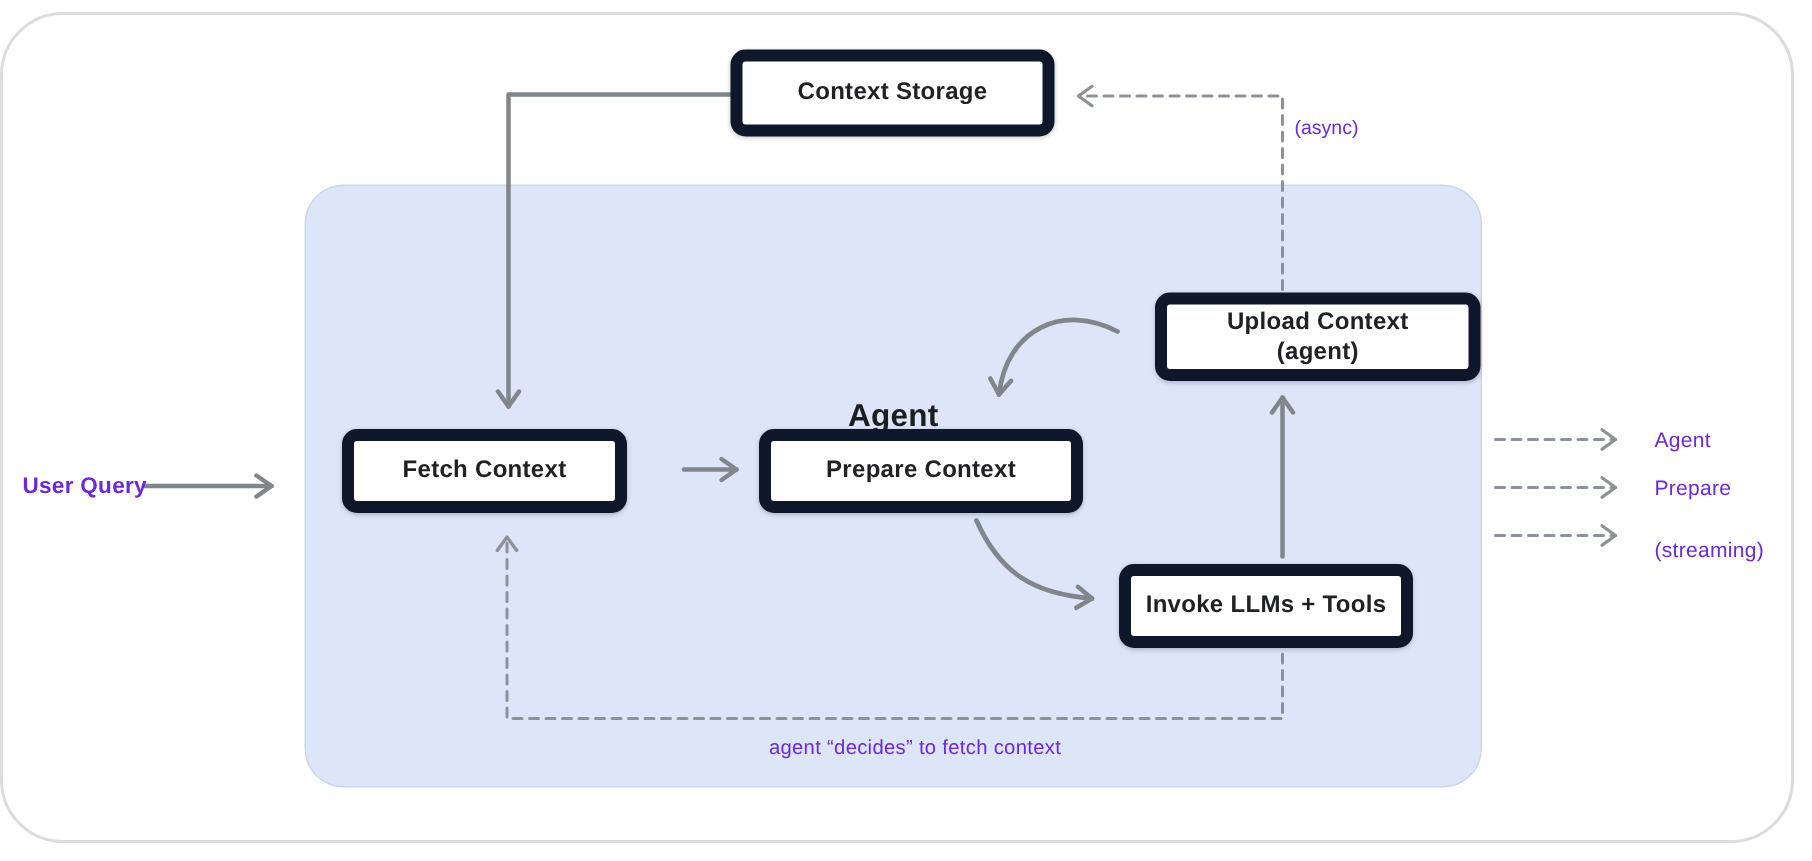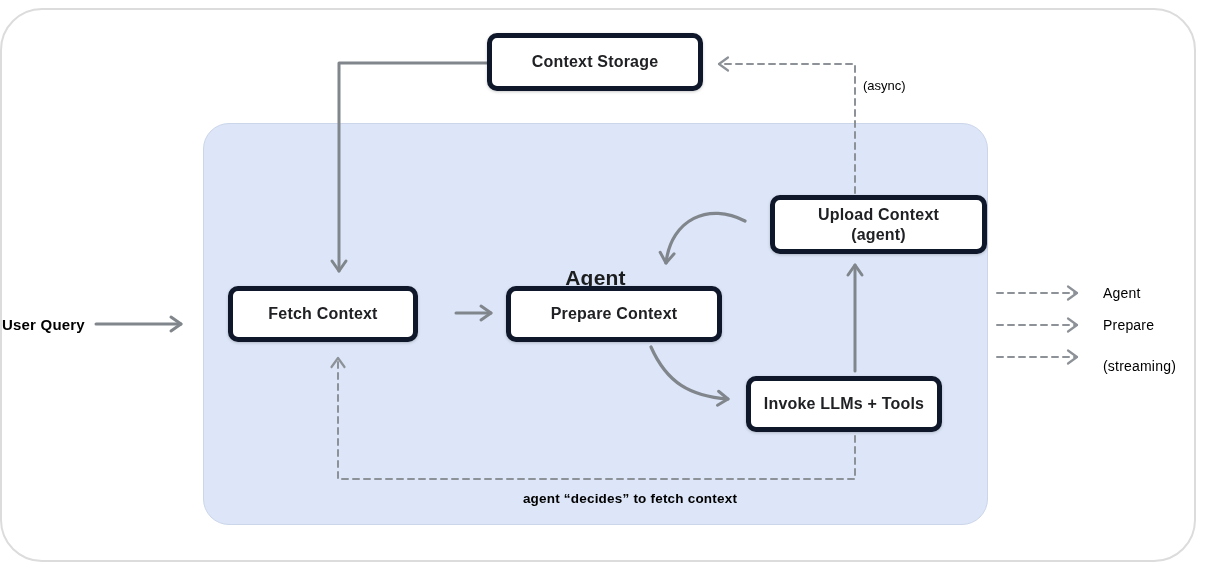--- a/index.html
+++ b/index.html
@@ -34,52 +34,52 @@
     text-align: center;
     font-size: 21px; font-weight: 700; color: #1b1d1f;
     letter-spacing: .2px;
   }
 
   .arrow-layer { position: absolute; inset: 0; width: 1208px; height: 574px; pointer-events: none; }
 
   .node {
     position: absolute;
     background: #ffffff;
-    border: 5px solid #0f172a;
+    border: 8px solid #0f172a;
     border-radius: 10px;
     box-shadow: 0 1px 3px rgba(60,64,67,.28);
     display: flex; flex-direction: column;
     align-items: center; justify-content: center;
     font-size: 16px; font-weight: 600; color: #202124;
     letter-spacing: .2px;
     line-height: 1.25;
     text-align: center;
   }
   .node-context-storage { left: 487px; top: 33px;  width: 216px; height: 58px; }
   .node-fetch-context   { left: 228px; top: 286px; width: 190px; height: 56px; }
   .node-prepare-context { left: 506px; top: 286px; width: 216px; height: 56px; }
   .node-upload-context  { left: 746px; top: 195px; width: 217px; height: 59px; margin-left: 24px; }
   .node-invoke-llms     { left: 746px; top: 376px; width: 196px; height: 56px; }
 
   .floating-label {
     position: absolute;
     white-space: nowrap;
-    color: #000000;
+    color: #6d28d9;
   }
   .user-query-label {
-    left: 2px; top: 324px; transform: translateY(-50%);
+    left: 15px; top: 324px; transform: translateY(-50%);
     font-size: 15px; font-weight: 600; letter-spacing: .2px;
   }
   .async-label {
     left: 863px; top: 85px; transform: translateY(-50%);
     font-size: 13px; font-weight: 500;
   }
   .decides-label {
-    left: 630px; top: 498px; transform: translate(-50%,-50%);
-    font-size: 13.5px; font-weight: 700; letter-spacing: .2px;
+    left: 610px; top: 498px; transform: translate(-50%,-50%);
+    font-size: 13.5px; font-weight: 400; letter-spacing: .2px;
   }
   .out-label {
     left: 1103px; transform: translateY(-50%);
     font-size: 14px; font-weight: 500; letter-spacing: .2px;
   }
   .out-label-1 { top: 293px; }
   .out-label-2 { top: 325px; }
   .out-label-3 { top: 366px; }
 </style>
 </head>

